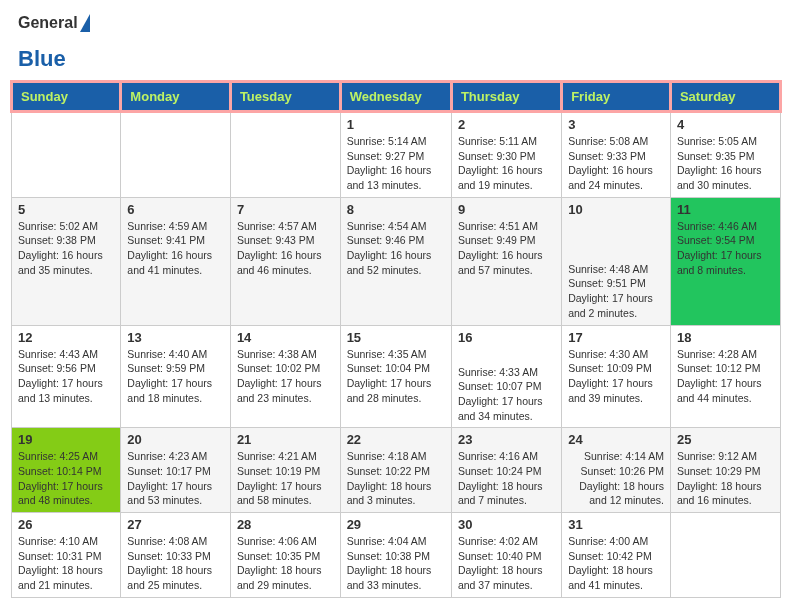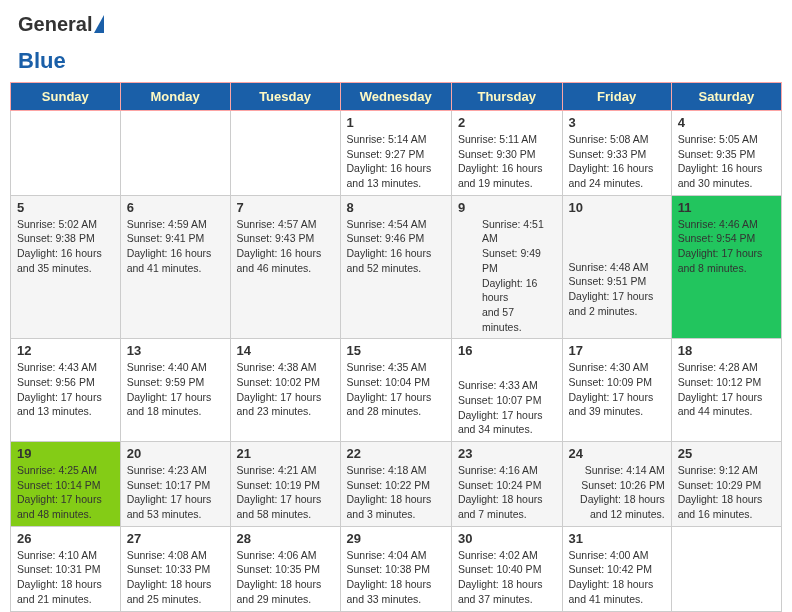--- a/index.html
+++ b/index.html
@@ -16,21 +16,21 @@
       align-items: flex-start;
       margin-bottom: 6px;
       padding: 4px 8px;
     }
     .logo {
       display: flex;
       flex-direction: column;
       align-items: flex-start;
     }
     .logo-general {
-      font-size: 20px;
+      font-size: 16px;
       font-weight: bold;
       color: #333;
       line-height: 1;
     }
     .logo-blue {
       font-size: 22px;
       font-weight: bold;
       color: #1a5fa8;
       line-height: 1;
       margin-top: 16px;
@@ -58,26 +58,26 @@
       color: #333;
       margin-top: 2px;
     }
     .calendar {
       width: 100%;
       border-collapse: collapse;
       border: 1px solid #ccc;
     }
     .calendar th {
       background: #1a5fa8;
-      color: #fef9c3;
-      text-align: center;
+      color: #bef264;
+      text-align: left;
       padding: 6px 8px;
       font-size: 13px;
       font-weight: bold;
-      border: 1px solid #fca5a5;
+      border: 3px solid #fca5a5;
     }
     .calendar td {
       border: 1px solid #ccc;
       vertical-align: top;
       padding: 4px 6px;
       width: 113px;
       min-height: 80px;
     }
     .day-num {
       font-size: 13px;
@@ -191,21 +191,21 @@
         </td>
         <td style="background: rgb(245, 245, 245);">
           <span class="day-num">8</span>
           <div class="day-info" style="white-space: pre-line;">Sunrise: 4:54 AM
 Sunset: 9:46 PM
 Daylight: 16 hours
 and 52 minutes.</div>
         </td>
         <td style="background: rgb(245, 245, 245);">
           <span class="day-num">9</span>
-          <div class="day-info" style="white-space: pre-line; margin-left: 24px;">Sunrise: 4:51 AM
+          <div class="day-info" style="white-space: pre-line;">Sunrise: 4:51 AM
 Sunset: 9:49 PM
 Daylight: 16 hours
 and 57 minutes.</div>
         </td>
         <td style="background: rgb(245, 245, 245);">
           <span class="day-num">10</span>
           <div class="day-info" style="white-space: pre-line; margin-top: 45px;">Sunrise: 4:48 AM
 Sunset: 9:51 PM
 Daylight: 17 hours
 and 2 minutes.</div>

